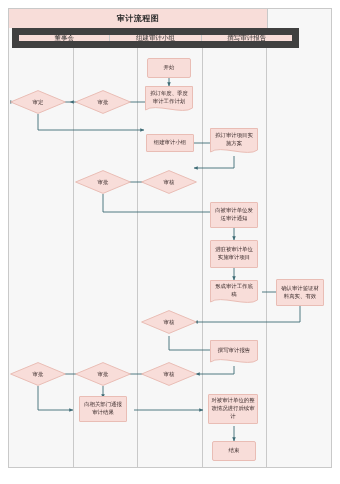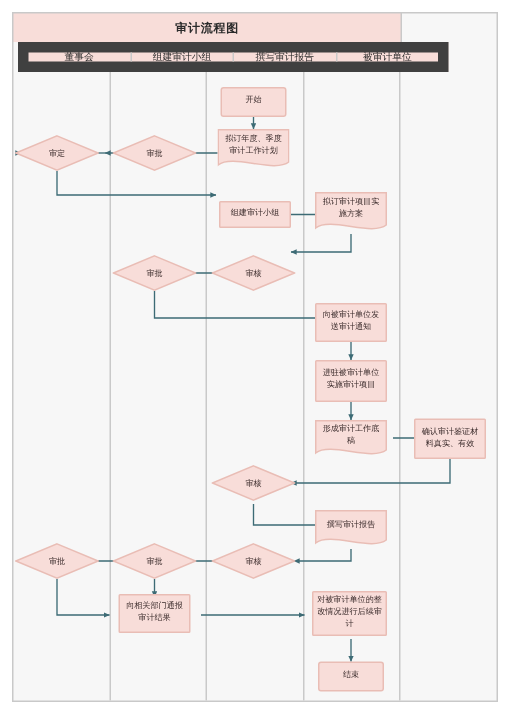--- a/index.html
+++ b/index.html
@@ -41,21 +41,20 @@
 <div id="stage">
 
   <div id="frame"></div>
 
   <div id="title">审计流程图</div>
 
   <div id="lanehead">
     <div class="lh">董事会</div>
     <div class="lh">组建审计小组</div>
     <div class="lh">撰写审计报告</div>
-    <div class="lh">被审计单位</div>
   </div>
 
   <div id="lanes">
     <div class="lane"></div>
     <div class="lane"></div>
     <div class="lane"></div>
     <div class="lane"></div>
     <div class="lane"></div>
   </div>
 

